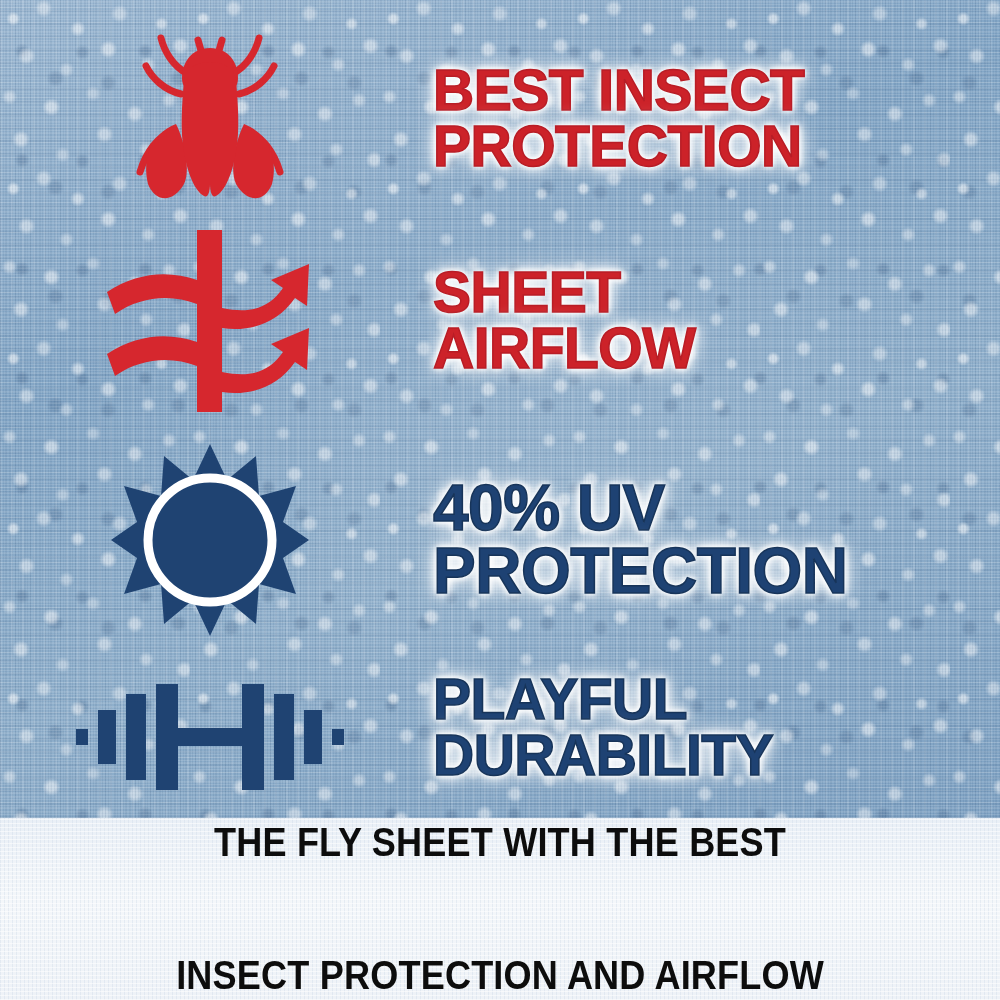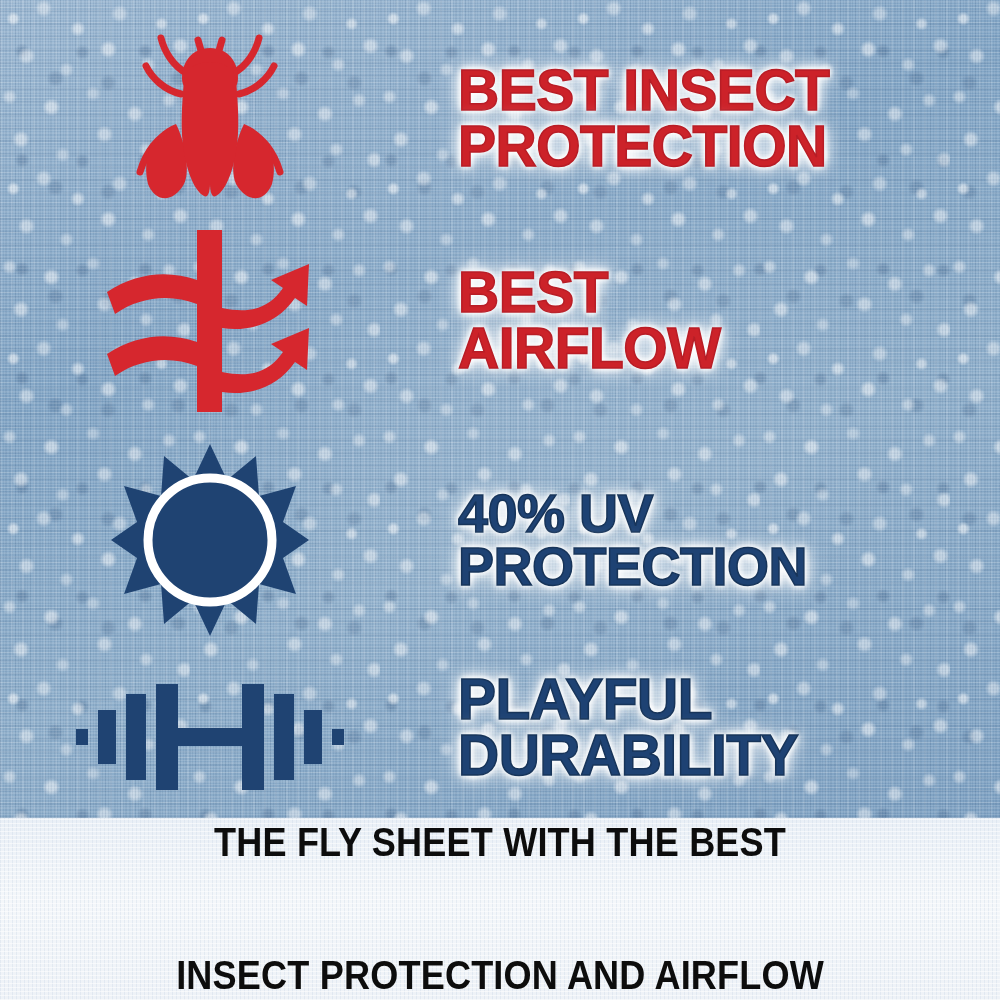--- a/index.html
+++ b/index.html
@@ -116,21 +116,21 @@
   }
   .icon-cell {
     width: 420px;
     display: flex;
     align-items: center;
     justify-content: center;
     flex: 0 0 420px;
   }
   .text-cell {
     flex: 1 1 auto;
-    padding-left: 38px;
+    padding-left: 13px;
   }
   .feature-text {
     font-family: "Liberation Sans", sans-serif;
     font-weight: 700;
     letter-spacing: -0.5px;
     line-height: 0.98;
     white-space: pre-line;
     margin: 0;
   }
   .feature-text.red {
@@ -149,21 +149,21 @@
   }
 
   
   #row-insect   { top: 24px;  height: 190px; }
   #row-airflow  { top: 228px; height: 186px; }
   #row-uv       { top: 440px; height: 200px; }
   #row-durability { top: 648px; height: 160px; }
 
   #row-insect   .feature-text { font-size: 57px; }
   #row-airflow  .feature-text { font-size: 57px; }
-  #row-uv       .feature-text { font-size: 54px; }
+  #row-uv       .feature-text { font-size: 64px; }
   #row-durability .feature-text { font-size: 57px; }
 
   #row-durability .icon-cell { align-items: flex-start; padding-top: 18px; }
 
   svg { display: block; }
 </style>
 </head>
 <body>
 
 <div id="poster">
@@ -215,21 +215,21 @@
         <path d="M6 126 C36 106 68 104 96 114 L96 138 C70 128 40 130 14 148 Z" fill="#d6272e"></path>
 
         <path d="M121 80 C150 86 168 80 182 60 L170 52 L208 36 L206 78 L194 70
                  C176 96 148 104 121 100 Z" fill="#d6272e"></path>
 
         <path d="M121 144 C150 150 168 144 182 124 L170 116 L208 100 L206 142 L194 134
                  C176 160 148 168 121 164 Z" fill="#d6272e"></path>
       </svg>
     </div>
     <div class="text-cell">
-      <p class="feature-text red">BEST
+      <p class="feature-text red">SHEET
 AIRFLOW</p>
     </div>
   </div>
 
   <div class="row" id="row-uv">
     <div class="icon-cell">
       <svg width="200" height="196" viewBox="0 0 200 196">
 
         <polygon fill="#1f4372" points="
           100,2 117,38 146,14 149,54 186,44 173,80 199,98 173,116 186,152 149,142

